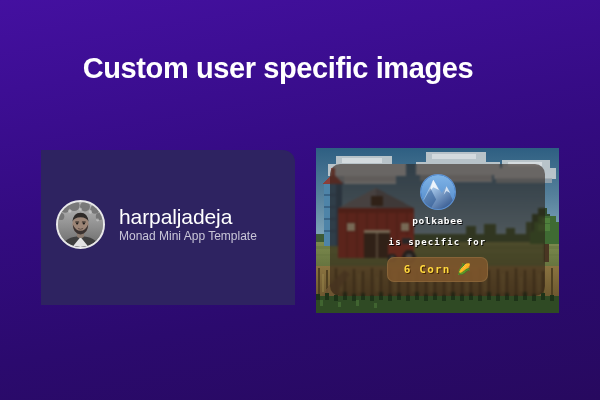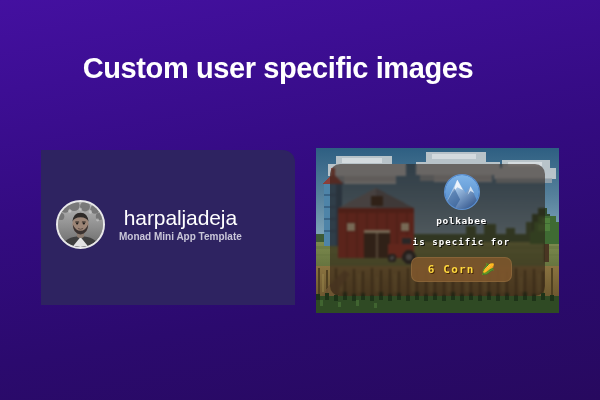--- a/index.html
+++ b/index.html
@@ -32,46 +32,46 @@
     position:absolute; left:15px; top:50px;
     display:flex; align-items:center; gap:14px;
   }
   #avatar {
     width:49px; height:49px; border-radius:50%;
     border:2px solid #e8e8ea;
     overflow:hidden; flex:none; position:relative;
     background:#8d8d8d;
   }
   #avatar svg { display:block; width:100%; height:100%; }
-  #profile-text { display:flex; flex-direction:column; gap:1px;align-items:center; }
+  #profile-text { display:flex; flex-direction:column; gap:1px; }
   #profile-username {
     color:#ffffff; font-size:21px; font-weight:400; line-height:1.1;
     letter-spacing:-0.1px;
   }
   #profile-subtitle {
-    color:#c9c6d8; font-size:10px; font-weight:700; line-height:1.2;
+    color:#c9c6d8; font-size:12px; font-weight:400; line-height:1.2;
   }
 
   
   #farm-card {
     position:absolute; left:316px; top:0px; width:243px; height:165px;
     overflow:hidden; background:#3a4a57;
   }
   #farm-scene { position:absolute; inset:0; }
   #farm-scene svg { display:block; width:100%; height:100%; }
 
   #farm-overlay {
     position:absolute; left:14px; top:16px; width:215px; height:132px;
     background:rgba(40,26,16,0.55);
     border-radius:10px;
     backdrop-filter:blur(1px);
   }
   #farm-content {
     position:absolute; left:14px; top:16px; width:215px; height:132px;
-    display:flex; flex-direction:column; align-items:center;margin-left:24px;
+    display:flex; flex-direction:column; align-items:center;
   }
   #farm-avatar {
     width:36px; height:36px; border-radius:50%; margin-top:10px;
     overflow:hidden; border:1px solid rgba(255,255,255,0.25);
     background:#2e6fc0; flex:none;
   }
   #farm-avatar svg { display:block; width:100%; height:100%; }
   #farm-username {
     margin-top:5px; color:#ffffff;
     font-family:"DejaVu Sans Mono", monospace;

